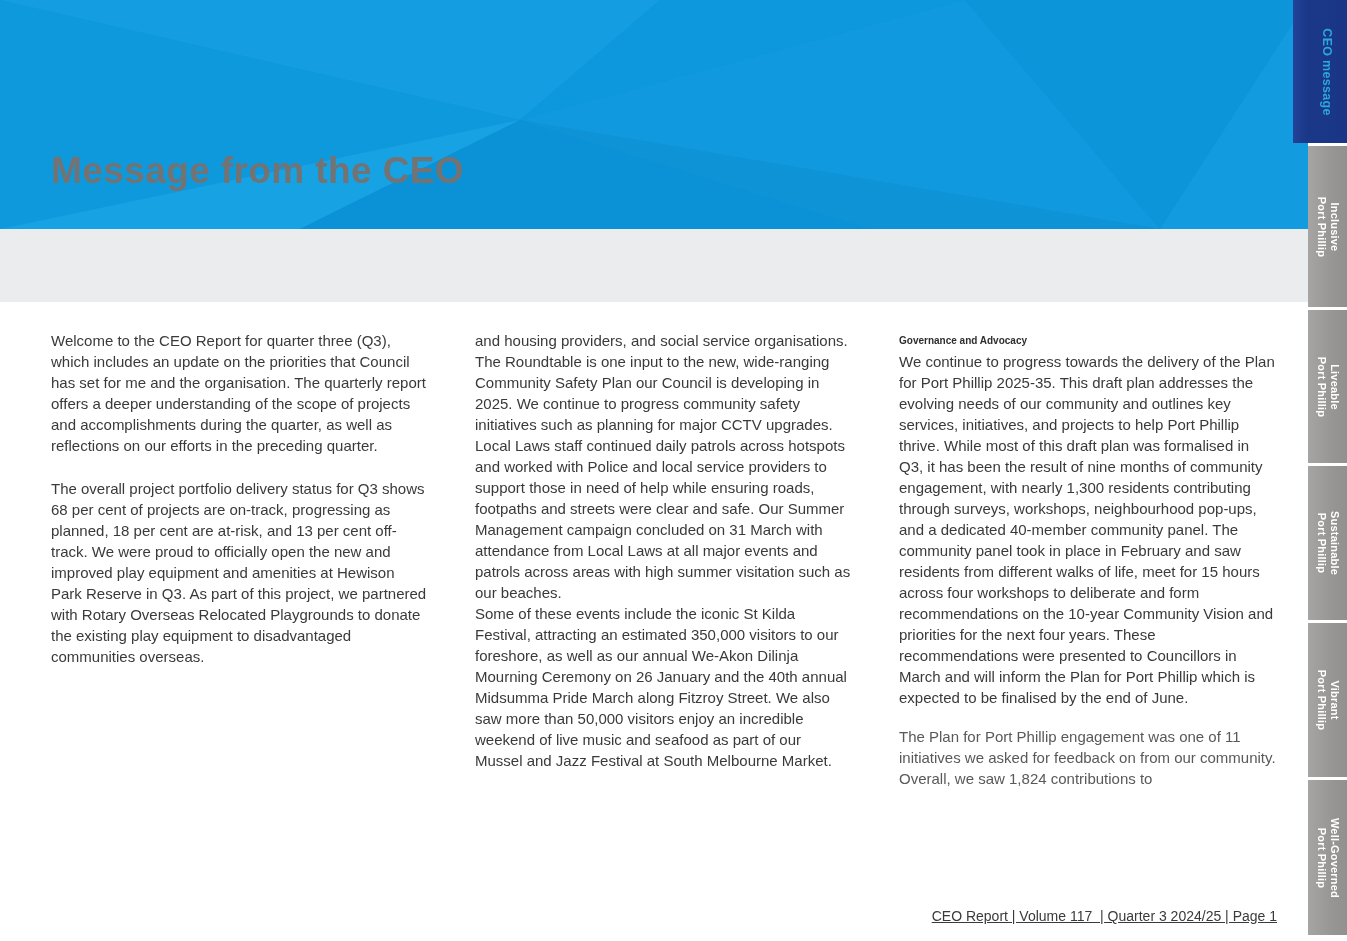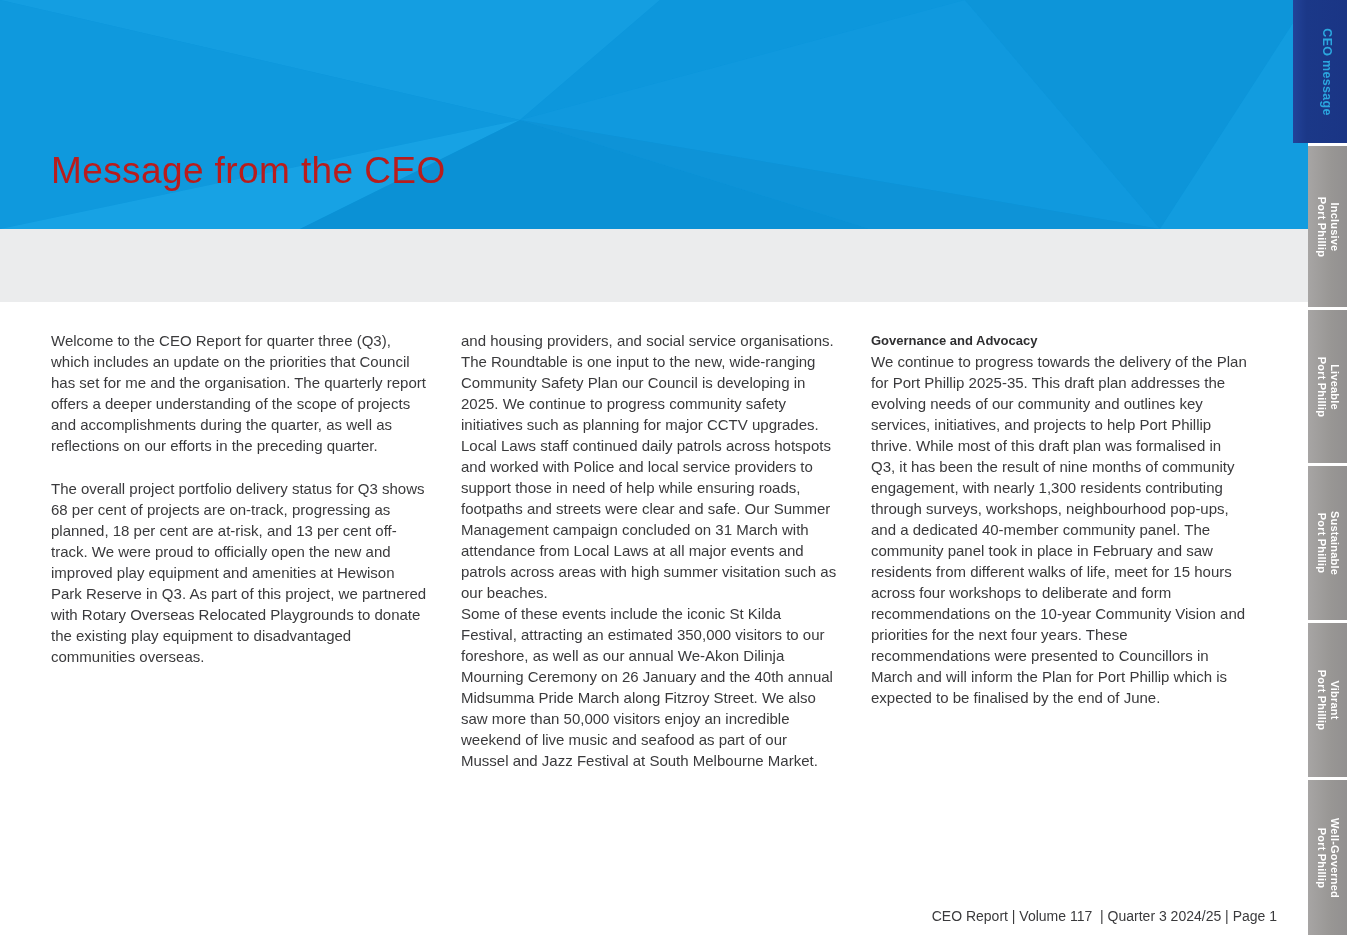--- a/index.html
+++ b/index.html
@@ -13,64 +13,65 @@
 
   
   .header-banner {
     position: absolute; top: 0; left: 0;
     width: 1308px; height: 229px;
   }
   .header-banner svg { display: block; width: 100%; height: 100%; }
   .page-title {
     position: absolute; left: 51px; top: 150px;
     margin: 0;
-    color: #b91c1c;
+    color: #737373;
     font-size: 37px;
-    font-weight: 400;
+    font-weight: 700;
     letter-spacing: 0.4px;
   }
   .gray-band {
     position: absolute; top: 229px; left: 0;
     width: 1308px; height: 73px;
     background: #ebeced;
   }
 
   
   .content {
     position: absolute; top: 330px; left: 51px;
     width: 1226px;
     display: flex;
-    column-gap: 33px;
+    column-gap: 47px;
   }
   .col {
     width: 377px;
     font-size: 15px;
     line-height: 21px;
     color: #3a3a3c;
   }
   .col p { margin: 0; }
   .col h3 {
     margin: 0;
-    font-size: 13px;
+    font-size: 10px;
     line-height: 21px;
     font-weight: 700;
     color: #2e2e30;
   }
   .space-after { margin-bottom: 22px !important; }
   .muted {
     color: #58595b;
     margin-top: 18px !important;
   }
 
   
   .footer {
     position: absolute; top: 908px; right: 70px;
     font-size: 14px;
     color: #3a3a3c;
     white-space: pre;
+    text-decoration: underline;
   }
 
   
   .tab-active {
     position: absolute; top: 0; right: 0;
     width: 54px; height: 143px;
     background: linear-gradient(90deg, #22439a 0%, #1b3888 25%, #1a3585 100%);
     z-index: 3;
   }
   .tab-active .tab-label {
@@ -125,20 +126,21 @@
     <p class="space-after">Welcome to the CEO Report for quarter three (Q3), which includes an update on the priorities that Council has set for me and the organisation. The quarterly report offers a deeper understanding of the scope of projects and accomplishments during the quarter, as well as reflections on our efforts in the preceding quarter.</p>
     <p>The overall project portfolio delivery status for Q3 shows 68 per cent of projects are on-track, progressing as planned, 18 per cent are at-risk, and 13 per cent off-track. We were proud to officially open the new and improved play equipment and amenities at Hewison Park Reserve in Q3. As part of this project, we partnered with Rotary Overseas Relocated Playgrounds to donate the existing play equipment to disadvantaged communities overseas.</p>
   </section>
   <section class="col">
     <p>and housing providers, and social service organisations. The Roundtable is one input to the new, wide-ranging Community Safety Plan our Council is developing in 2025. We continue to progress community safety initiatives such as planning for major CCTV upgrades. Local Laws staff continued daily patrols across hotspots and worked with Police and local service providers to support those in need of help while ensuring roads, footpaths and streets were clear and safe. Our Summer Management campaign concluded on 31 March with attendance from Local Laws at all major events and patrols across areas with high summer visitation such as our beaches.</p>
     <p>Some of these events include the iconic St Kilda Festival, attracting an estimated 350,000 visitors to our foreshore, as well as our annual We-Akon Dilinja Mourning Ceremony on 26 January and the 40th annual Midsumma Pride March along Fitzroy Street. We also saw more than 50,000 visitors enjoy an incredible weekend of live music and seafood as part of our Mussel and Jazz Festival at South Melbourne Market.</p>
   </section>
   <section class="col">
     <h3>Governance and Advocacy</h3>
     <p>We continue to progress towards the delivery of the Plan for Port Phillip 2025-35. This draft plan addresses the evolving needs of our community and outlines key services, initiatives, and projects to help Port Phillip thrive. While most of this draft plan was formalised in Q3, it has been the result of nine months of community engagement, with nearly 1,300 residents contributing through surveys, workshops, neighbourhood pop-ups, and a dedicated 40-member community panel. The community panel took in place in February and saw residents from different walks of life, meet for 15 hours across four workshops to deliberate and form recommendations on the 10-year Community Vision and priorities for the next four years. These recommendations were presented to Councillors in March and will inform the Plan for Port Phillip which is expected to be finalised by the end of June.</p>
+    <p class="muted">The Plan for Port Phillip engagement was one of 11 initiatives we asked for feedback on from our community. Overall, we saw 1,824 contributions to</p>
   </section>
 </main>
 
 <div class="footer">CEO Report | Volume 117  | Quarter 3 2024/25 | Page 1</div>
 
 <nav>
   <div class="tab-active">
     <span class="tab-label">CEO message</span>
   </div>
 

